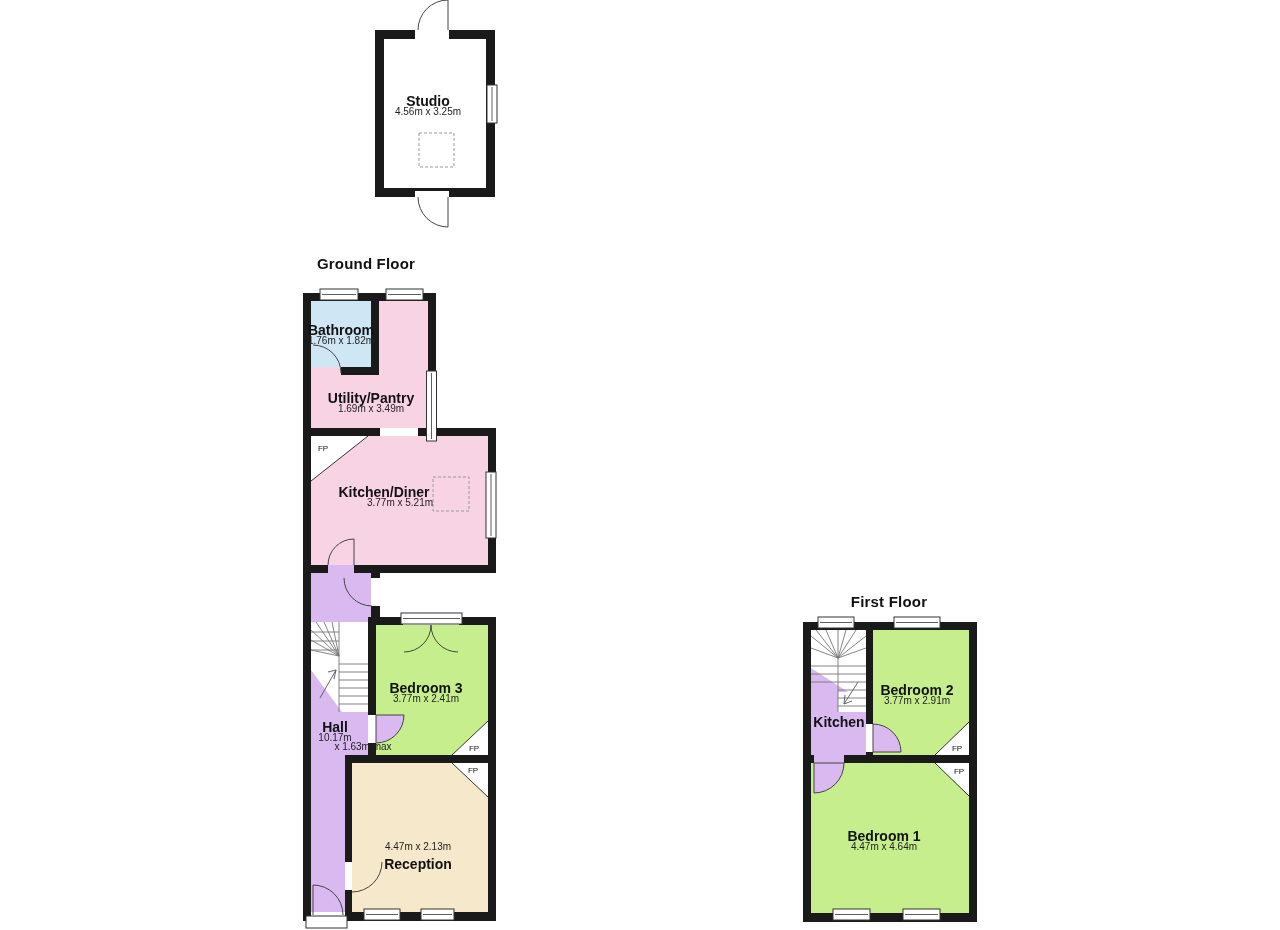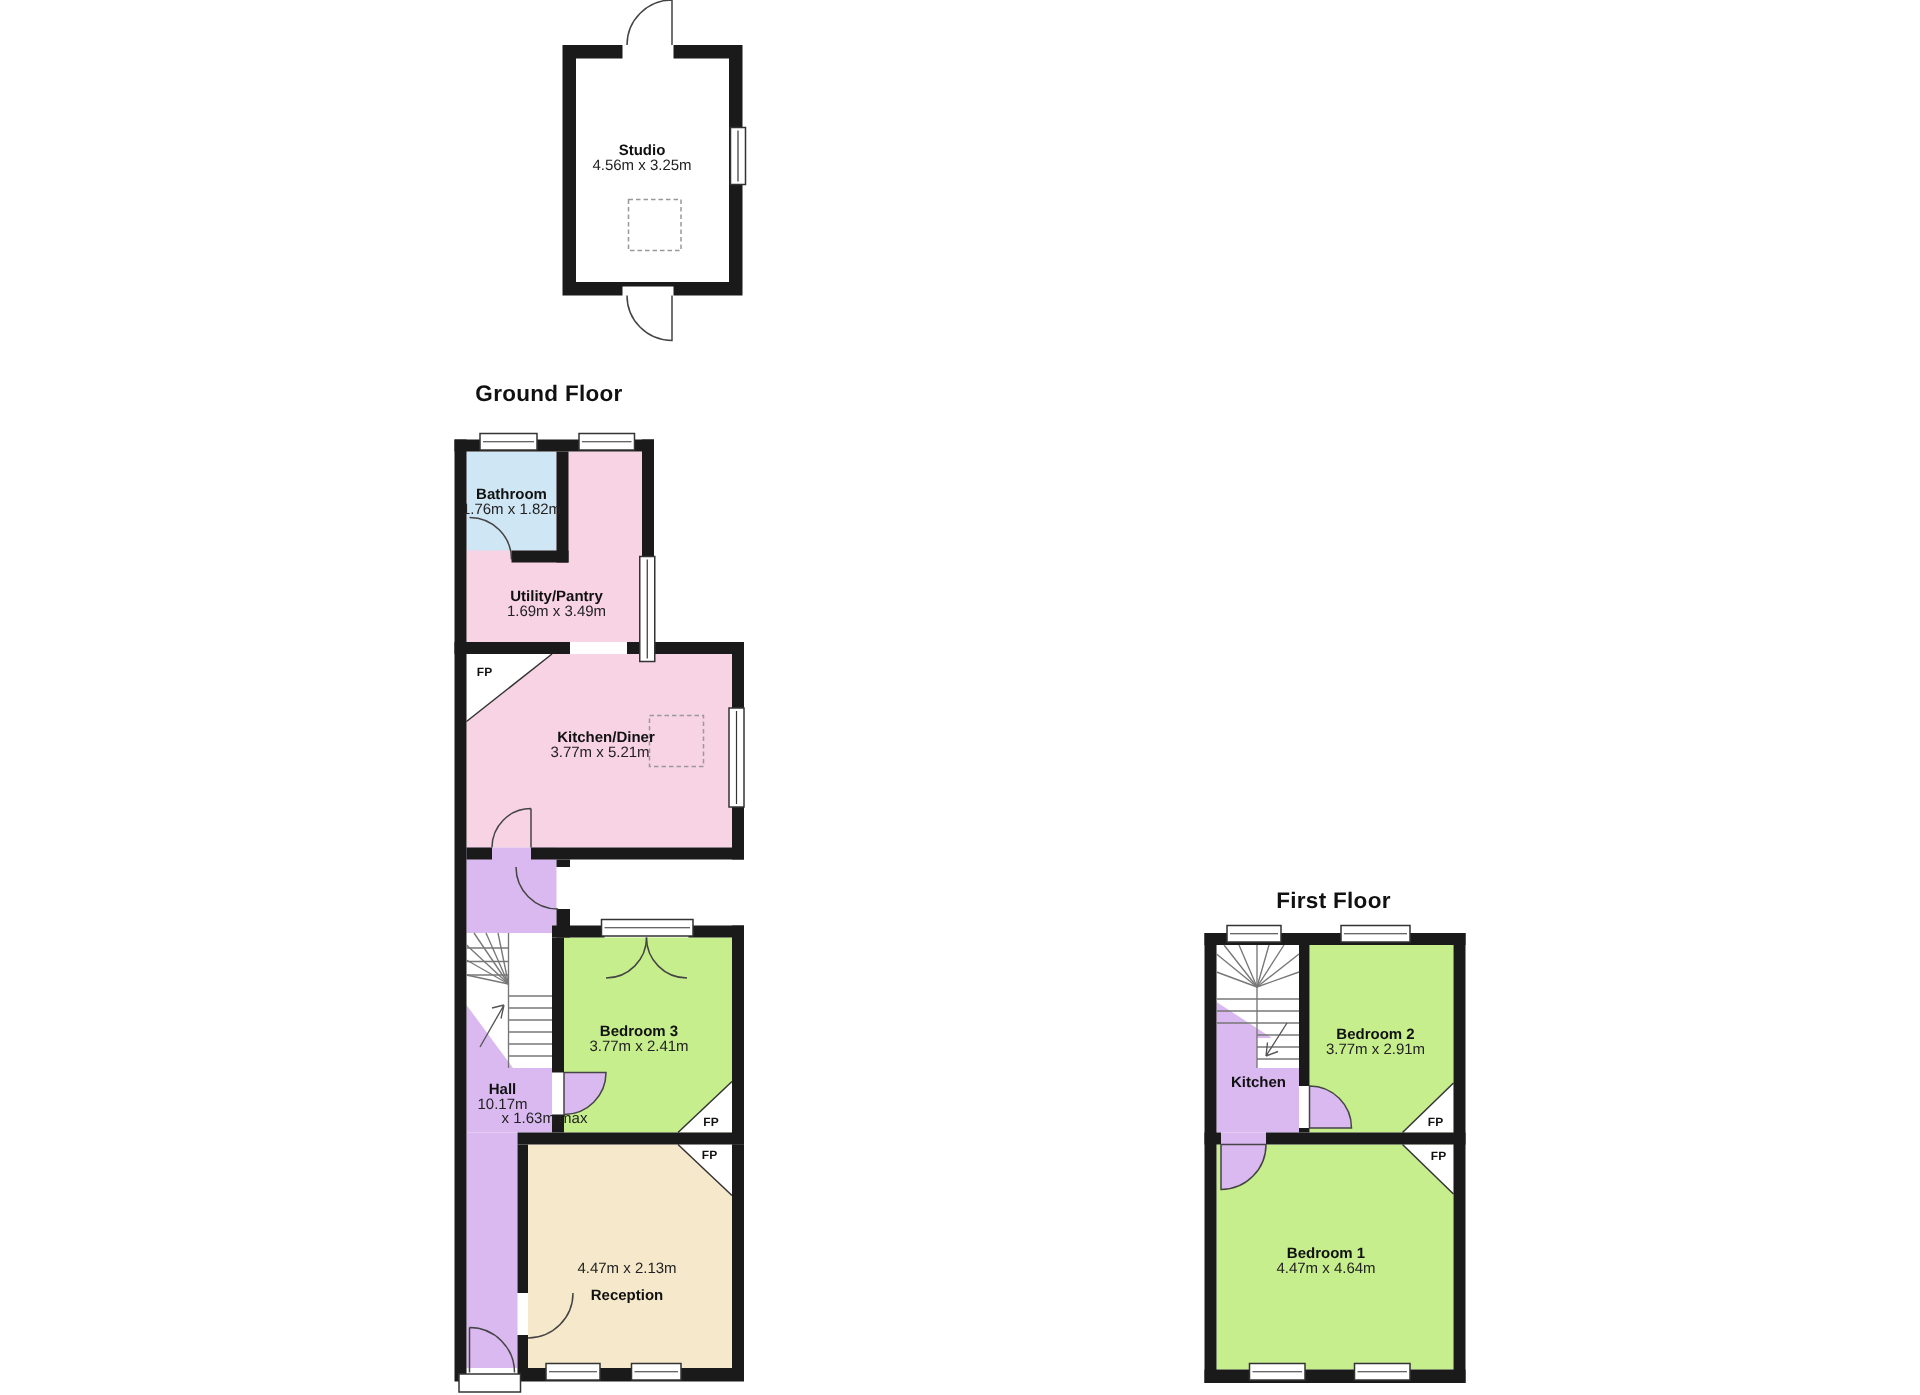--- a/index.html
+++ b/index.html
@@ -2,23 +2,23 @@
 <html><head>
 <meta charset="utf-8">
 <style>
   html,body{margin:0;padding:0;background:#fff;}
   #canvas{position:relative;width:1280px;height:930px;background:#ffffff;overflow:hidden;
           font-family:"Liberation Sans", sans-serif;}
   #plan-svg{position:absolute;left:0;top:0;}
   .lbl{position:absolute;transform:translate(-50%,-50%);text-align:center;white-space:nowrap;
        font-family:"Liberation Sans", sans-serif;color:#111;}
   .floor-title{font-weight:bold;font-size:15px;letter-spacing:.2px;}
-  .room-name{font-weight:bold;font-size:10px;}
+  .room-name{font-weight:bold;font-size:14px;}
   .room-dims{font-size:10px;color:#222;}
-  .fp{font-weight:bold;font-size:8px;}
+  .fp{font-weight:normal;font-size:8px;}
 </style>
 </head>
 <body>
 
 <div id="canvas">
 
 <svg id="plan-svg" width="1280" height="930" viewBox="0 0 1280 930">
 
   <g>
     <rect x="379.5" y="34.5" width="111" height="158" fill="#ffffff" stroke="#1a1a1a" stroke-width="9"></rect>
@@ -233,21 +233,21 @@
 
 <div class="lbl room-name" style="left:428px;top:101px;">Studio</div>
 <div class="lbl room-dims" style="left:428px;top:111px;">4.56m x 3.25m</div>
 
 <div class="lbl room-name" style="left:341px;top:330px;">Bathroom</div>
 <div class="lbl room-dims" style="left:341px;top:340px;">1.76m x 1.82m</div>
 
 <div class="lbl room-name" style="left:371px;top:398px;">Utility/Pantry</div>
 <div class="lbl room-dims" style="left:371px;top:408px;">1.69m x 3.49m</div>
 
-<div class="lbl room-name" style="left:404px;top:492px;">Kitchen/Diner</div>
+<div class="lbl room-name" style="left:384px;top:492px;">Kitchen/Diner</div>
 <div class="lbl room-dims" style="left:400px;top:502px;">3.77m x 5.21m</div>
 
 <div class="lbl room-name" style="left:335px;top:727px;">Hall</div>
 <div class="lbl room-dims" style="left:335px;top:737px;">10.17m</div>
 <div class="lbl room-dims" style="left:335px;top:746px;margin-left:28px;">x 1.63m max</div>
 
 <div class="lbl room-name" style="left:426px;top:688px;">Bedroom 3</div>
 <div class="lbl room-dims" style="left:426px;top:698px;">3.77m x 2.41m</div>
 
 <div class="lbl room-name" style="left:418px;top:864px;">Reception</div>

